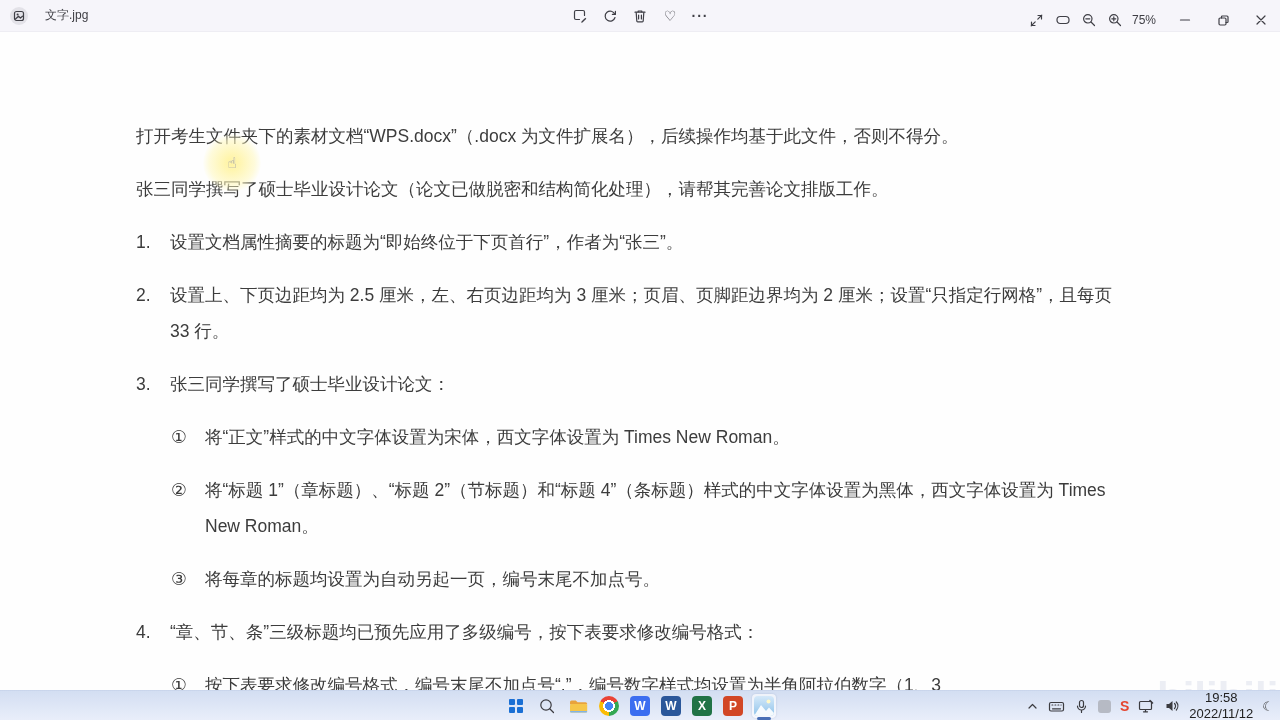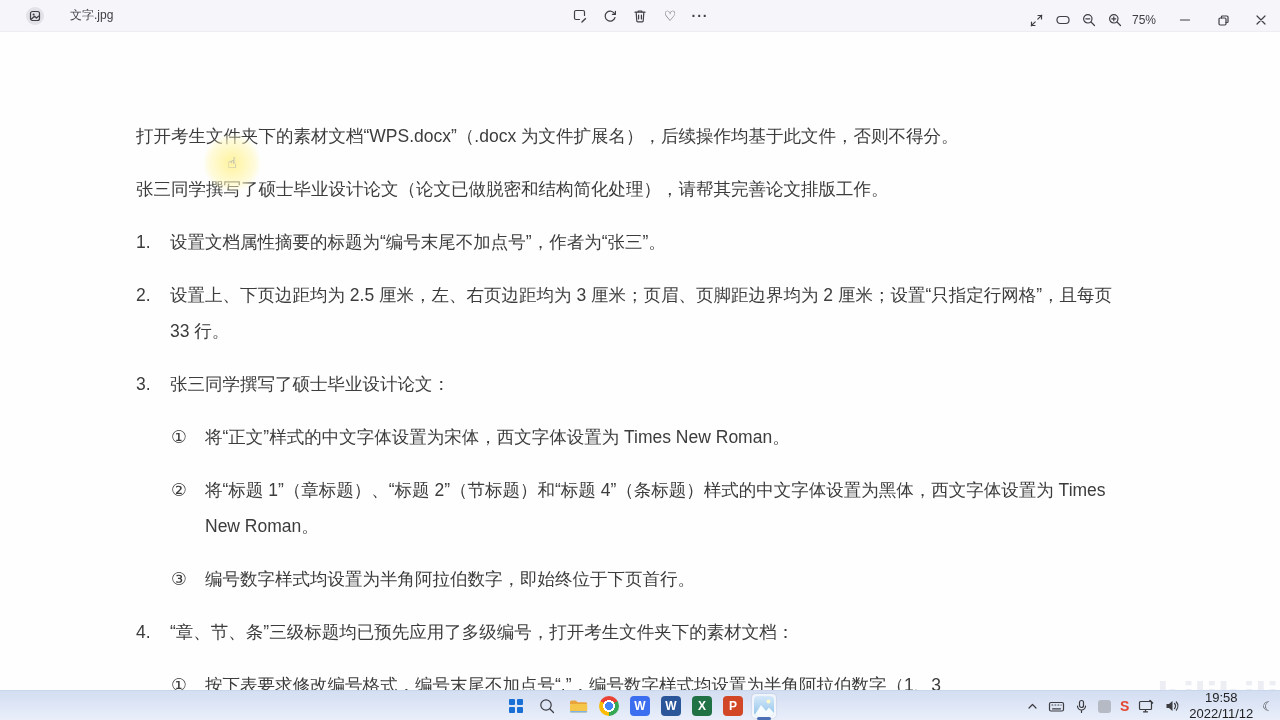--- a/index.html
+++ b/index.html
@@ -3,21 +3,21 @@
 <meta charset="utf-8">
 <style>
   * { margin:0; padding:0; box-sizing:border-box; }
   html,body { width:1280px; height:720px; overflow:hidden;
     font-family:"Liberation Sans","DejaVu Sans",sans-serif; background:#fff; }
 
   
   .titlebar { position:absolute; top:0; left:0; width:1280px; height:32px;
     background:#f6f5fa; border-bottom:1px solid #eeedf3;
     display:flex; align-items:center; }
-  .tb-left { display:flex; align-items:center; gap:14px; padding-left:10px;margin-left:16px; }
+  .tb-left { display:flex; align-items:center; gap:5px; padding-left:10px; }
   .app-badge { width:18px; height:18px; border-radius:50%; background:#e3e2e8;
     display:flex; align-items:center; justify-content:center; }
   .tb-title { font-size:12px; color:#3e3e44; margin-left:12px; }
   .tb-center { position:absolute; left:50%; top:0; transform:translateX(-50%);
     height:32px; display:flex; align-items:center; gap:4px; }
   .tb-right { position:absolute; right:0; top:0; height:40px;
     display:flex; align-items:center; }
   .tb-btn { width:26px; height:26px; border-radius:5px; display:flex;
     align-items:center; justify-content:center; cursor:pointer; }
   .zoom-label { font-size:12px; color:#3e3e44; padding:0 10px 0 4px; }
@@ -179,45 +179,45 @@
   </div>
 </div>
 
 <div class="photo-canvas">
   <div class="doc">
     <div class="para">打开考生文件夹下的素材文档“WPS.docx”（.docx 为文件扩展名），后续操作均基于此文件，否则不得分。</div>
     <div class="para">张三同学撰写了硕士毕业设计论文（论文已做脱密和结构简化处理），请帮其完善论文排版工作。</div>
 
     <div class="item">
       <span class="num">1.</span>
-      <span class="txt">设置文档属性摘要的标题为“编号末尾不加点号”，作者为“张三”。</span>
+      <span class="txt">设置文档属性摘要的标题为“即始终位于下页首行”，作者为“张三”。</span>
     </div>
     <div class="item">
       <span class="num">2.</span>
       <span class="txt">设置上、下页边距均为 2.5 厘米，左、右页边距均为 3 厘米；页眉、页脚距边界均为 2 厘米；设置“只指定行网格”，且每页 33 行。</span>
     </div>
     <div class="item">
       <span class="num">3.</span>
       <span class="txt">张三同学撰写了硕士毕业设计论文：</span>
     </div>
     <div class="item sub">
       <span class="num">①</span>
       <span class="txt">将“正文”样式的中文字体设置为宋体，西文字体设置为 Times New Roman。</span>
     </div>
     <div class="item sub">
       <span class="num">②</span>
       <span class="txt">将“标题 1”（章标题）、“标题 2”（节标题）和“标题 4”（条标题）样式的中文字体设置为黑体，西文字体设置为 Times New Roman。</span>
     </div>
     <div class="item sub">
       <span class="num">③</span>
-      <span class="txt">编号数字样式均设置为半角阿拉伯数字，即始终位于下页首行。</span>
+      <span class="txt">将每章的标题均设置为自动另起一页，编号末尾不加点号。</span>
     </div>
     <div class="item">
       <span class="num">4.</span>
-      <span class="txt">“章、节、条”三级标题均已预先应用了多级编号，打开考生文件夹下的素材文档：</span>
+      <span class="txt">“章、节、条”三级标题均已预先应用了多级编号，按下表要求修改编号格式：</span>
     </div>
     <div class="item sub">
       <span class="num">①</span>
       <span class="txt">按下表要求修改编号格式，编号末尾不加点号“.”，编号数字样式均设置为半角阿拉伯数字（1、3</span>
     </div>
   </div>
 
   <div class="cursor-spot">
     <span class="cursor-hand">☝</span>
   </div>

